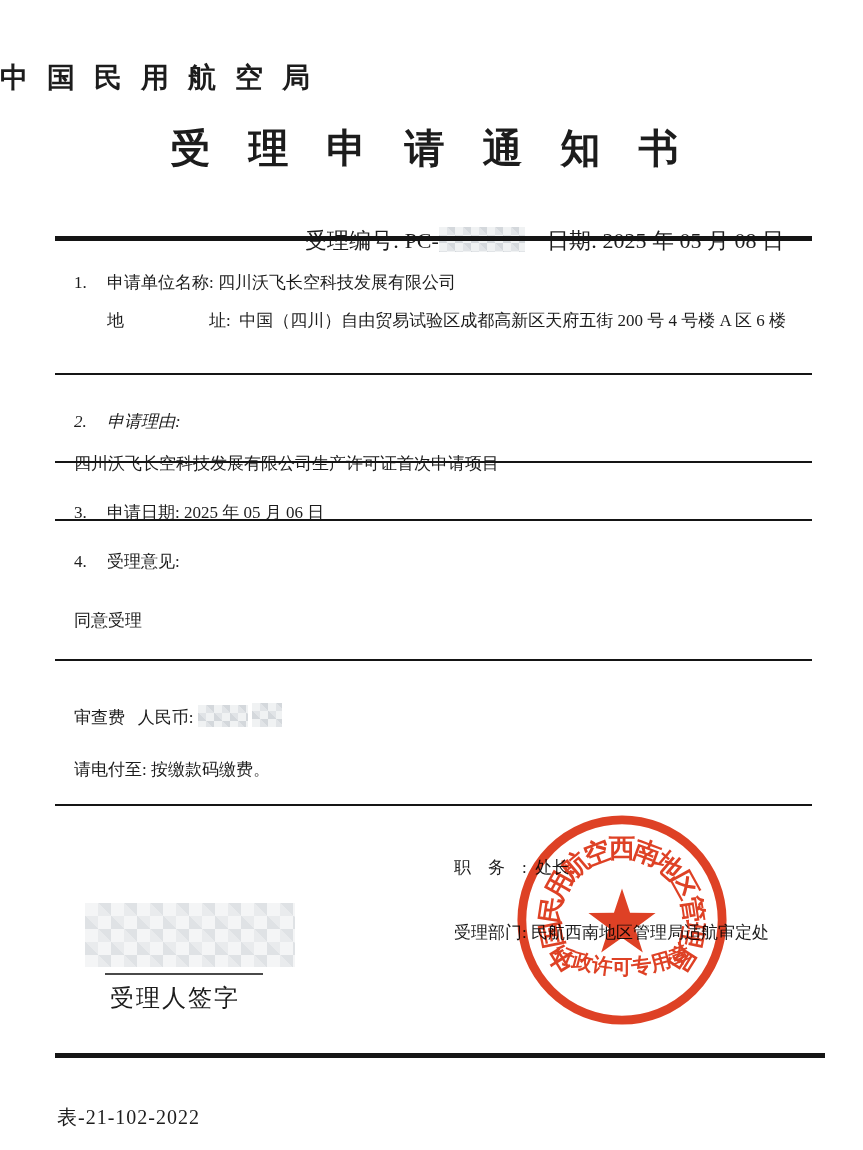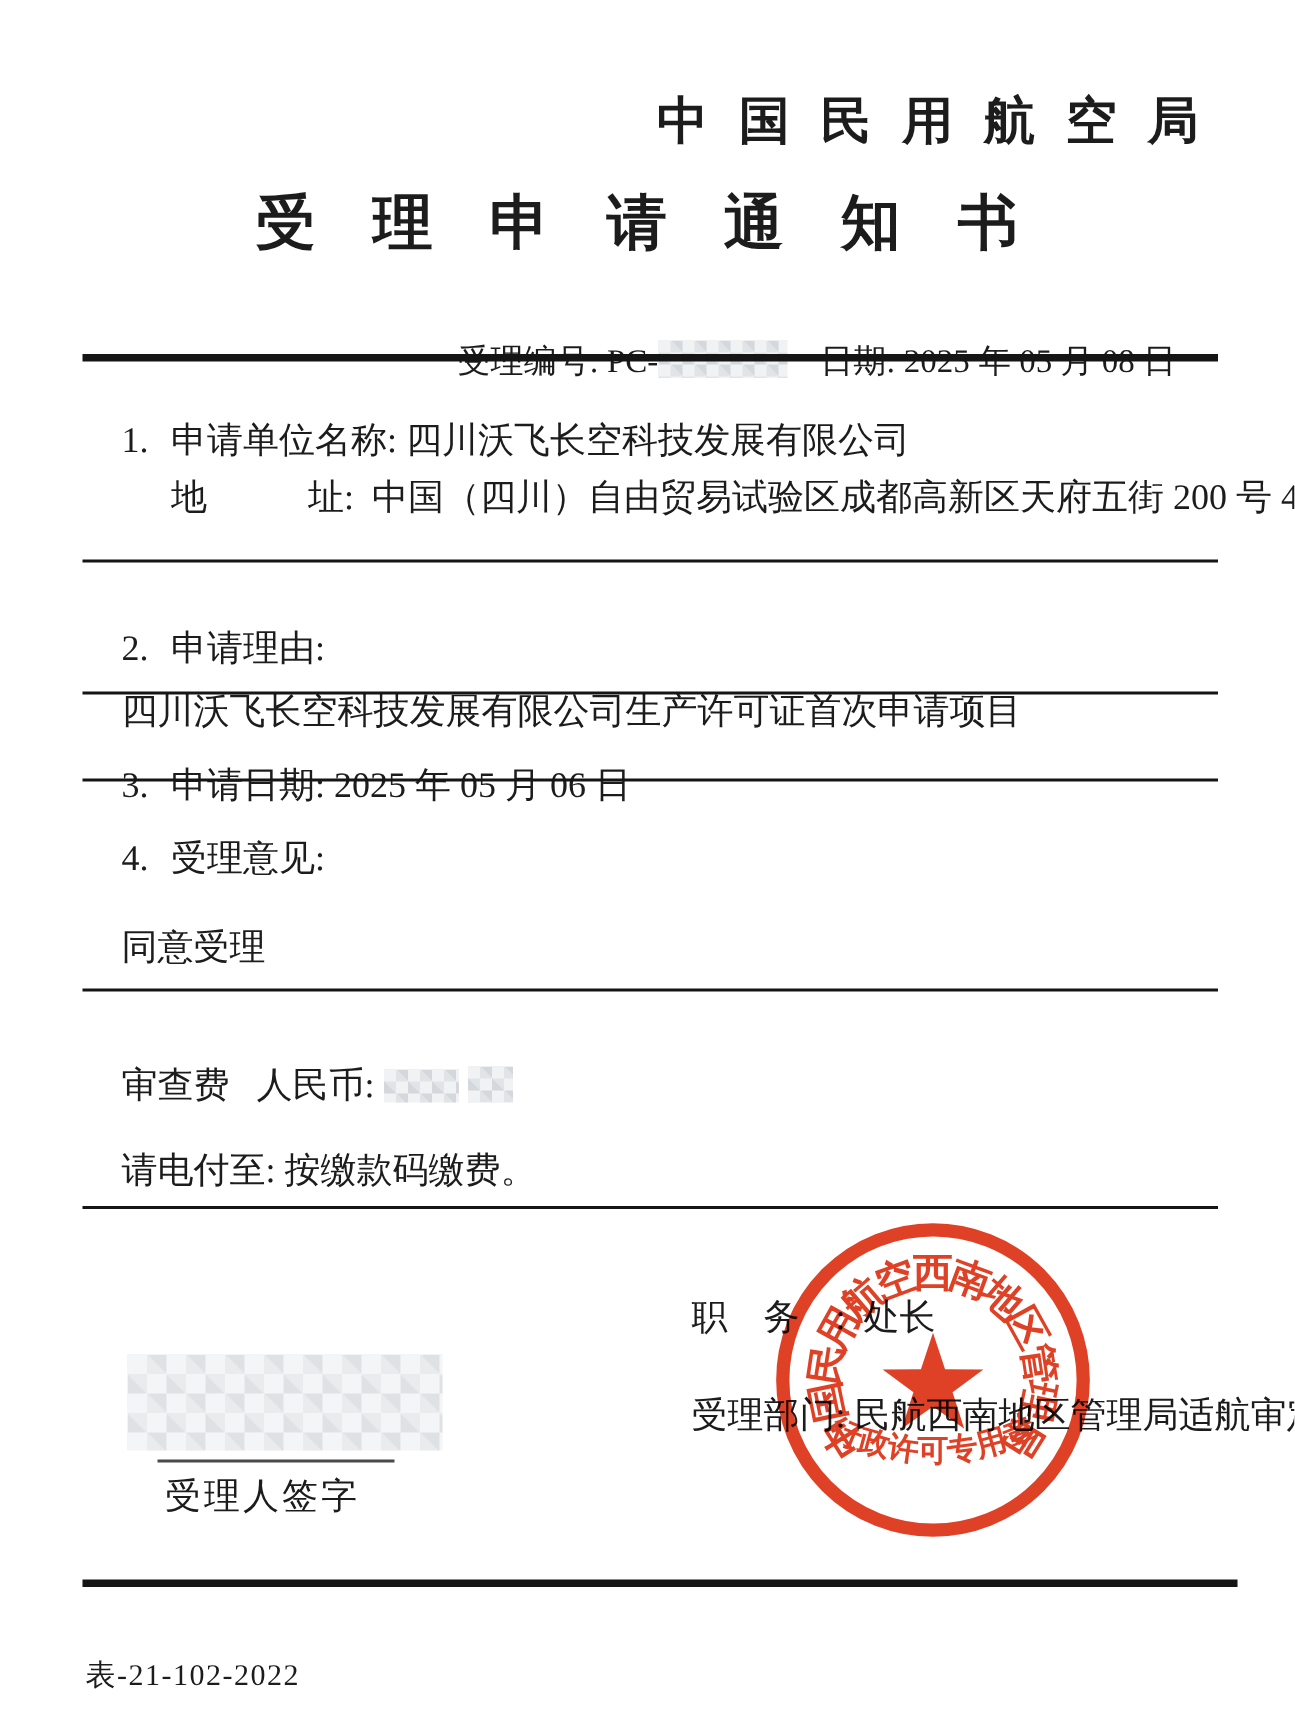--- a/index.html
+++ b/index.html
@@ -5,27 +5,27 @@
   html,body{margin:0;padding:0;background:#ffffff;}
   .page{
     position:relative;
     width:863px;height:1150px;
     background:#ffffff;
     font-family:"Liberation Serif","DejaVu Serif",serif;
     color:#1c1c1c;
     overflow:hidden;
   }
   .abs{position:absolute;white-space:pre;line-height:1.15;}
-  .title1{top:62px;left:0;width:805px;text-align:right;font-size:34px;font-weight:700;letter-spacing:6px;}
+  .title1{top:62px;left:0;width:805px;text-align:left;font-size:28px;font-weight:700;letter-spacing:6px;}
   .title2{top:126px;left:0;width:863px;text-align:center;font-size:40px;font-weight:700;letter-spacing:14px;}
   .meta{top:202px;left:283px;font-size:22px;}
   .rule{position:absolute;background:#151515;}
   .rule.thin{height:2px;}
   .rule.thick{height:5px;}
-  .row{font-size:24px;}
+  .row{font-size:17px;}
   .num{display:inline-block;width:33px;}
   .addr-label{display:inline-flex;justify-content:space-between;width:128px;}
   .mosaic{
     display:inline-block;vertical-align:-4px;
     background-color:#eceef0;
     background-image:
       linear-gradient(45deg,#c6cbd1 25%,transparent 25%,transparent 75%,#c6cbd1 75%),
       linear-gradient(45deg,#d8dcdf 25%,transparent 25%,transparent 75%,#d8dcdf 75%);
     background-size:16px 16px;
     background-position:0 0,8px 8px;
@@ -61,21 +61,21 @@
 
   <div class="abs row" style="top:253px;left:57px;">
     <span class="num">1.</span><span>申请单位名称: </span><span>四川沃飞长空科技发展有限公司</span>
   </div>
   <div class="abs row" style="top:291px;left:90px;">
     <span class="addr-label"><span>地</span><span>址: </span></span><span> </span><span>中国（四川）自由贸易试验区成都高新区天府五街 200 号 4 号楼 A 区 6 楼</span>
   </div>
 
   <div class="rule thin" style="top:373px;left:55px;width:757px;"></div>
 
-  <div class="abs row" style="top:392px;left:57px;">
+  <div class="abs row" style="top:392px;left:57px;font-style:italic;">
     <span class="num">2.</span><span>申请理由:</span>
   </div>
   <div class="abs row" style="top:434px;left:57px;">
     <span>四川沃飞长空科技发展有限公司生产许可证首次申请项目</span>
   </div>
 
   <div class="rule thin" style="top:461px;left:55px;width:757px;"></div>
 
   <div class="abs row" style="top:483px;left:57px;">
     <span class="num">3.</span><span>申请日期: </span><span>2025 年 05 月 06 日</span>

